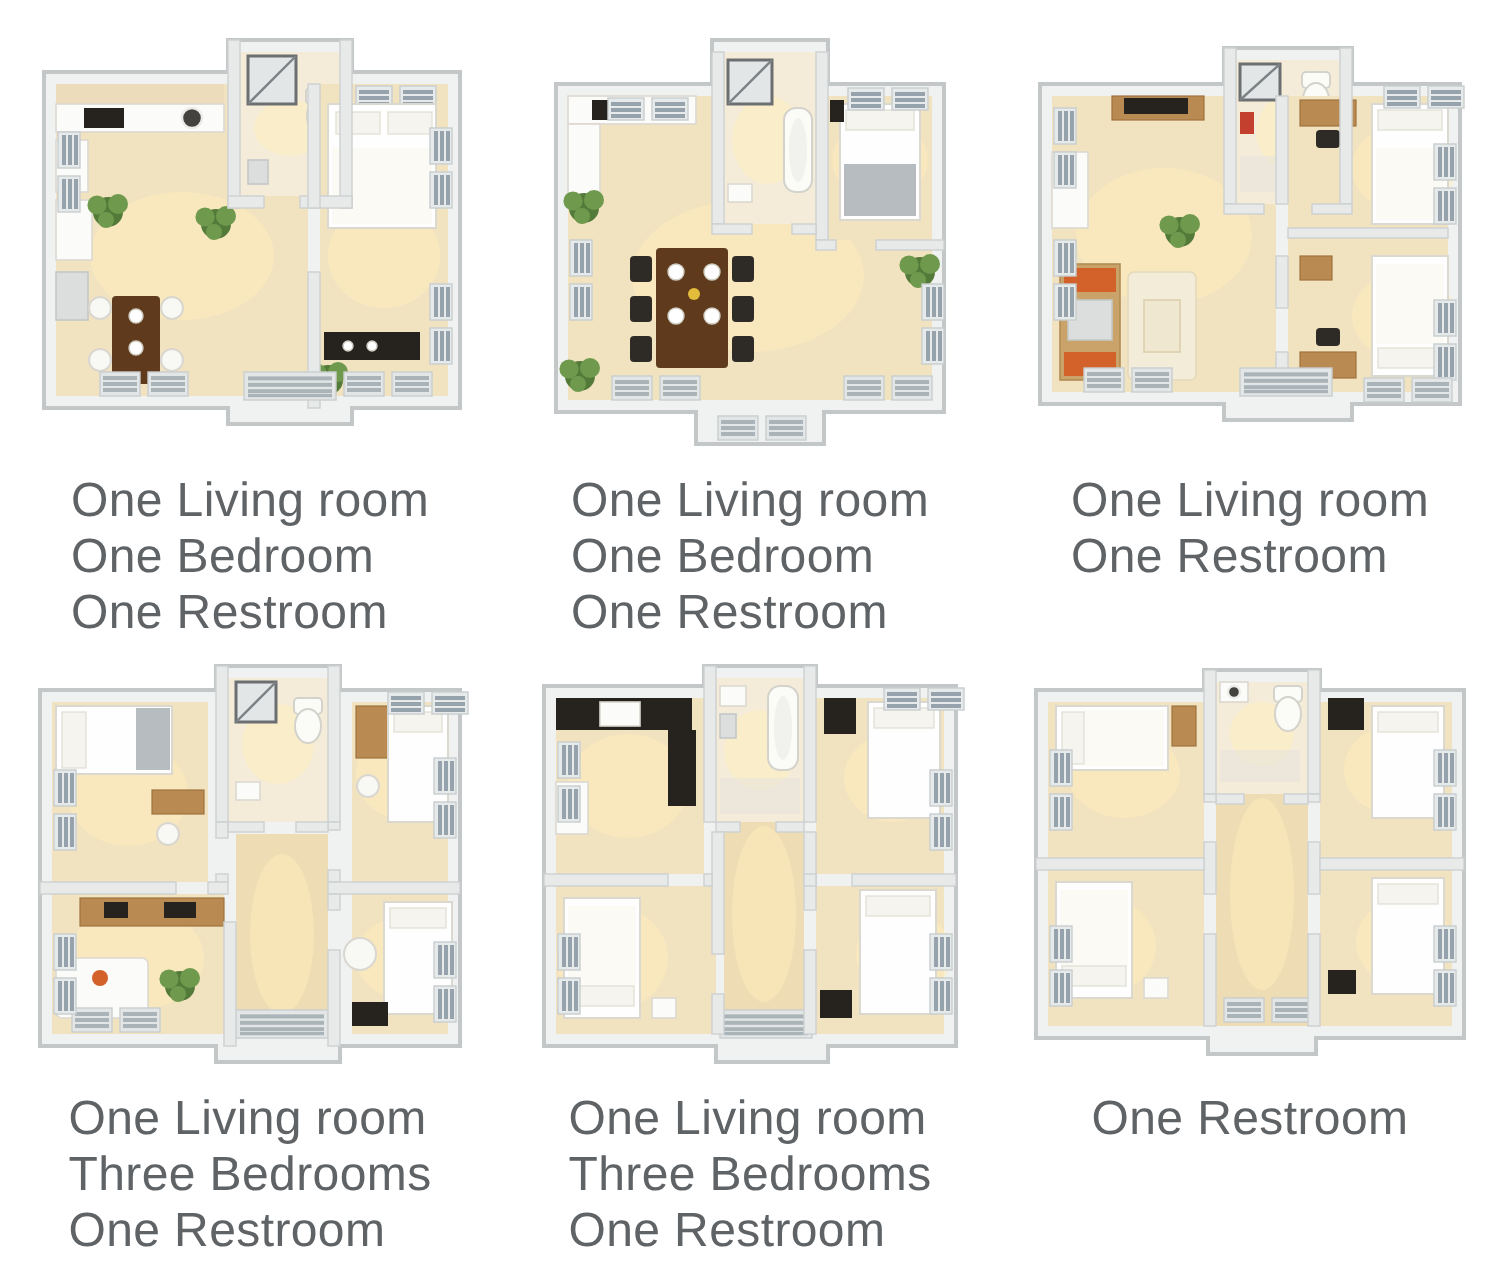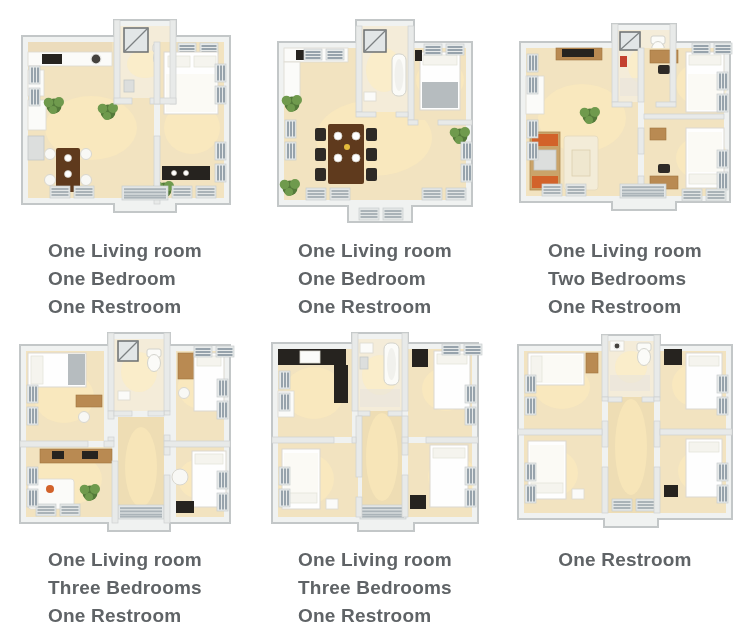--- a/index.html
+++ b/index.html
@@ -8,21 +8,21 @@
     background:var(--background,#ffffff);
     font-family:"Liberation Sans", sans-serif;
   }
   .gallery{width:750px;}
   .row{display:flex;}
   .cell{width:250px;margin:0;padding:0;display:flex;flex-direction:column;align-items:center;}
   .plan{margin-top:8px;display:block;}
   .row--second .plan{margin-top:6px;}
   .caption{margin:13px auto 0;width:max-content;text-align:left;}
   .cap-line{
-    font-size:19px;line-height:28px;font-weight:700;
+    font-size:24px;line-height:28px;font-weight:400;
     color:var(--caption_color,#5f6366);letter-spacing:.2px;white-space:pre;
   }
   
   .wallp{fill:var(--wall_face);stroke:var(--wall_edge);stroke-width:2;}
   .iwall{fill:var(--iwall_face);stroke:var(--iwall_edge);stroke-width:.7;}
   .floor{fill:var(--floor);}
   .floor2{fill:var(--floor_bath);}
   .hall{fill:var(--floor_hall);}
   .glow{fill:var(--glow);opacity:.5;}
   .white-f{fill:var(--white_furniture);stroke:#ddd9d0;stroke-width:.8;}
@@ -345,21 +345,20 @@
           <use href="#ventV" x="15" y="112"></use>
           <use href="#ventV" x="205" y="64"></use>
           <use href="#ventV" x="205" y="142"></use>
           <use href="#mat2" x="30" y="176"></use>
           <use href="#mat2" x="170" y="181"></use>
           <use href="#matWide" x="108" y="176"></use>
         </g>
       </svg>
       <figcaption class="caption">
         <div class="cap-line">One Living room</div>
-        <div class="cap-line">Two Bedrooms</div>
         <div class="cap-line">One Restroom</div>
       </figcaption>
     </figure>
   </div>
 
   <div class="row row--second">
 
     <figure class="cell">
       <svg class="plan" viewBox="0 0 226 206" width="226" height="206">
         <path class="wallp" d="M8,18 L96,18 L96,6 L158,6 L158,18 L218,18 L218,196 L158,196 L158,204 L96,204 L96,196 L8,196 Z"></path>

